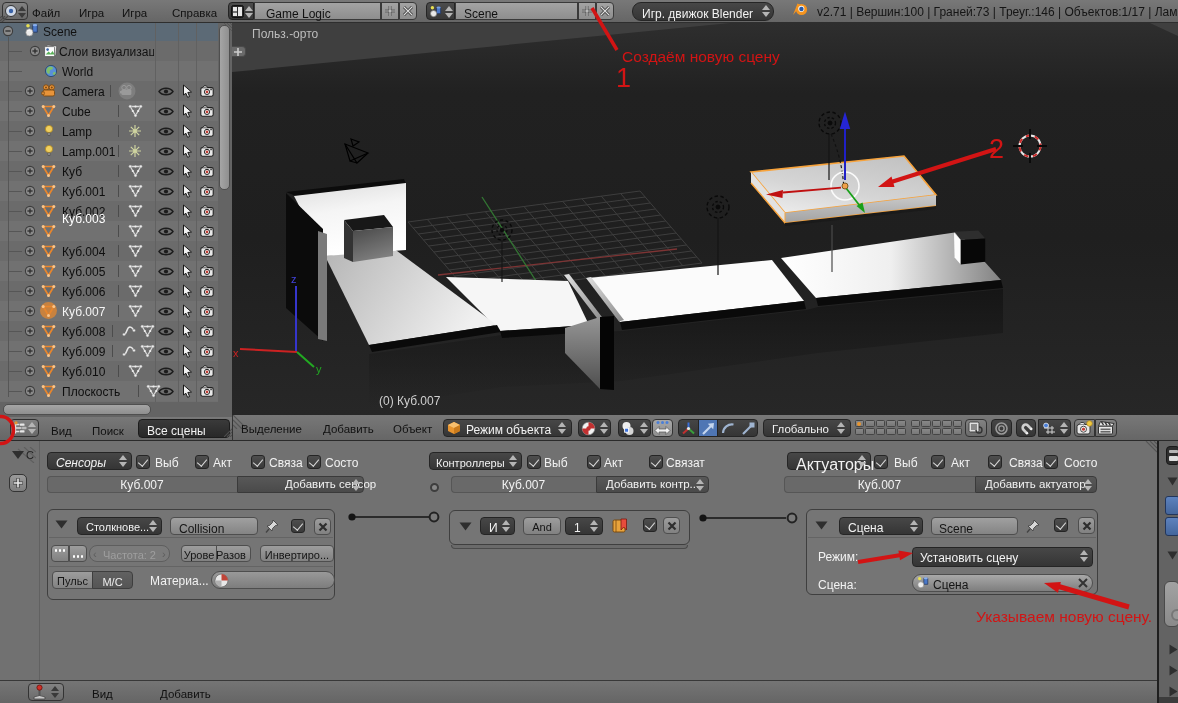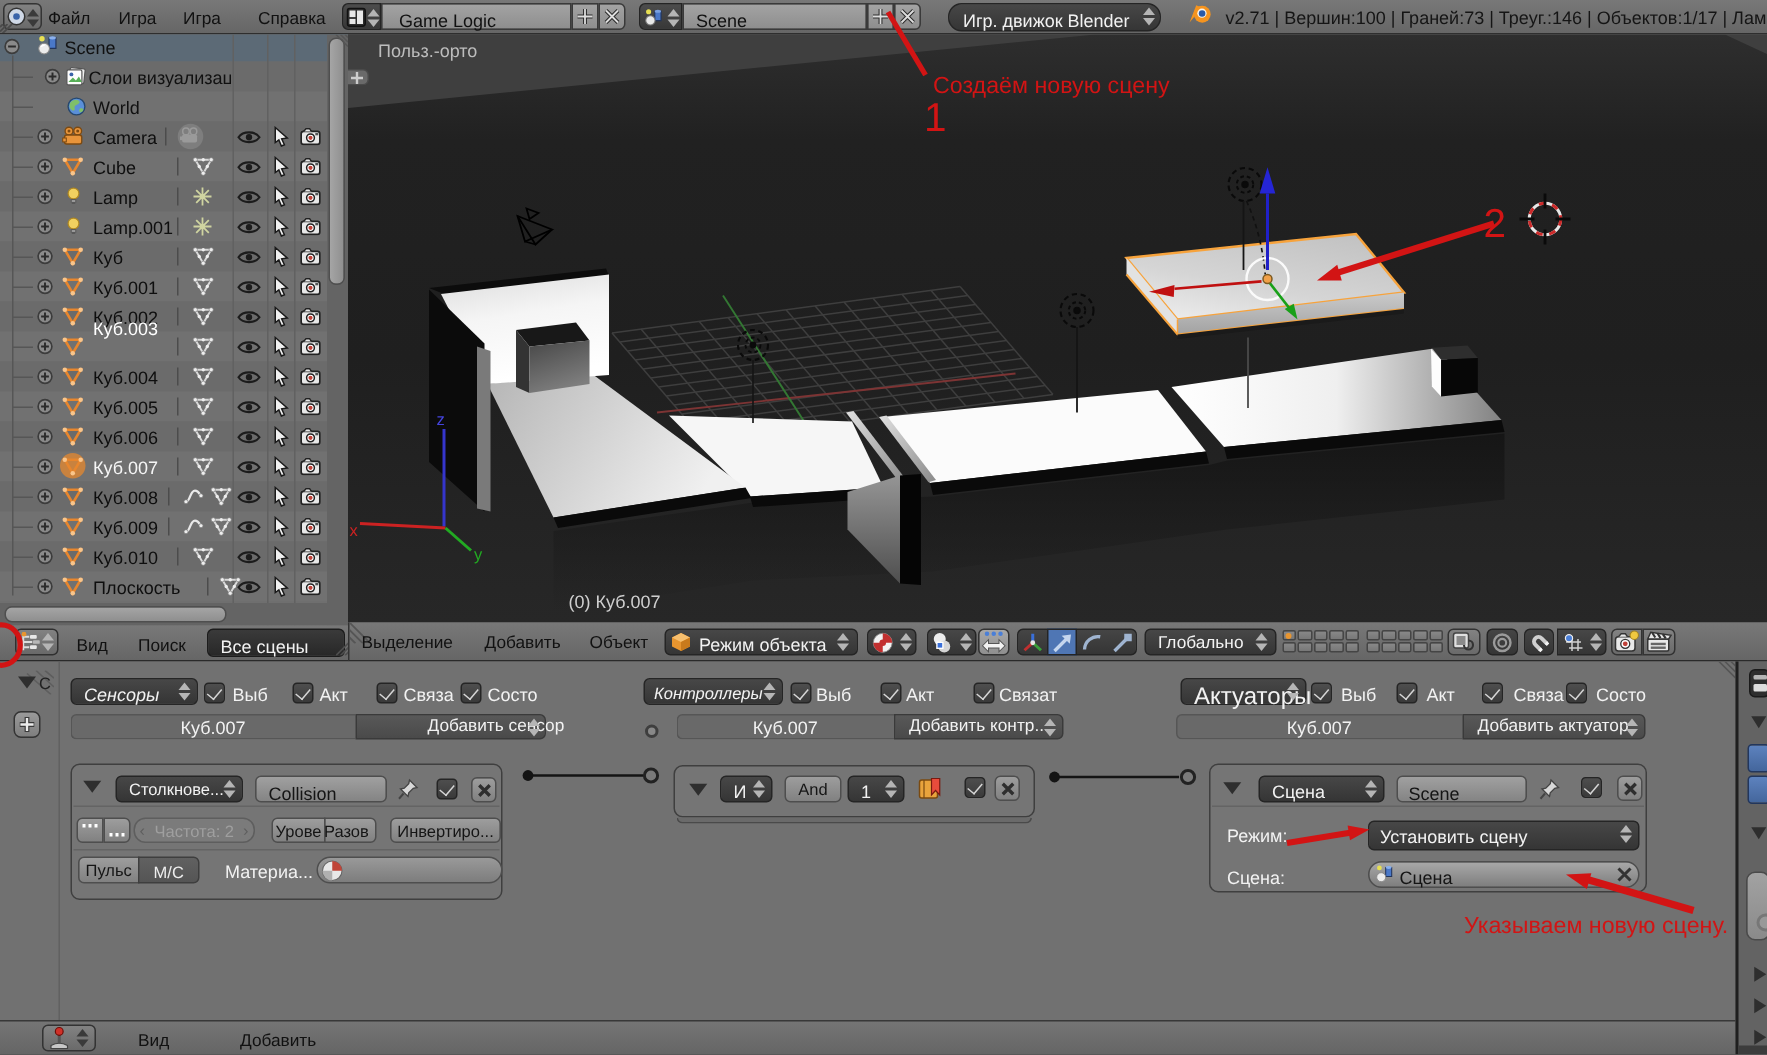--- a/index.html
+++ b/index.html
@@ -1134,21 +1134,21 @@
 <div style="left:92px;top:130px;width:41px;height:18px;background:linear-gradient(#616161,#555);border:1px solid #3e3e3e;border-radius:0 4px 4px 0;"></div>
 <div style="left:92px;top:135px;width:41px;text-align:center;font-size:11px;color:#ededed;">М/С</div>
 <div class="wt" style="left:150px;top:134px;">Материа...</div>
 <div style="left:211px;top:130px;width:124px;height:18px;background:linear-gradient(#999,#7d7d7d);border:1px solid #4e4e4e;border-radius:9px;"></div>
 <svg style="left:214px;top:132px;" width="15" height="15" viewBox="0 0 15 15">
         <circle cx="7.5" cy="7.5" r="6.5" fill="#e8e8e8" stroke="#666" stroke-width="0.7"></circle>
         <path d="M7.5 1 A6.5 6.5 0 0 1 14 7.5 L7.5 7.5 Z" fill="#c04438"></path>
         <path d="M7.5 14 A6.5 6.5 0 0 1 1 7.5 L7.5 7.5 Z" fill="#b0b0b0"></path>
       </svg>
 <div class="dd" style="left:429px;top:11px;width:93px;height:18px;"></div>
-      <div class="wt" style="left:436px;top:17px;font-size:11px;font-style:italic;">Контроллеры</div>
+      <div class="wt" style="left:436px;top:17px;font-size:11px;">Контроллеры</div>
       <div class="ud" style="left:509px;top:14px;"></div>
 <div class="cb" style="left:527px;top:14px;"></div>
       <div class="wt" style="left:544px;top:16px;">Выб</div>
 <div class="cb" style="left:587px;top:14px;"></div>
       <div class="wt" style="left:604px;top:16px;">Акт</div>
 <div class="cb" style="left:649px;top:14px;"></div>
       <div class="wt" style="left:666px;top:16px;">Связат</div>
 <div style="left:430px;top:42px;width:9px;height:9px;border:2px solid #3e3e3e;border-radius:5px;background:#888;"></div>
 <div style="left:451px;top:35px;width:145px;height:17px;background:#696969;border:1px solid #565656;border-radius:4px 0 0 4px;border-right:none;"></div>
       <div class="wt" style="left:451px;top:38px;width:145px;text-align:center;">Куб.007</div>

